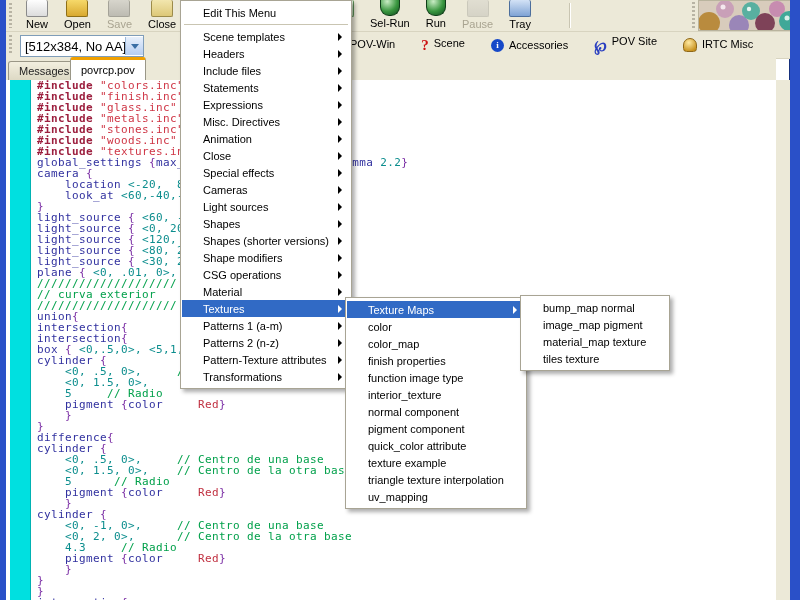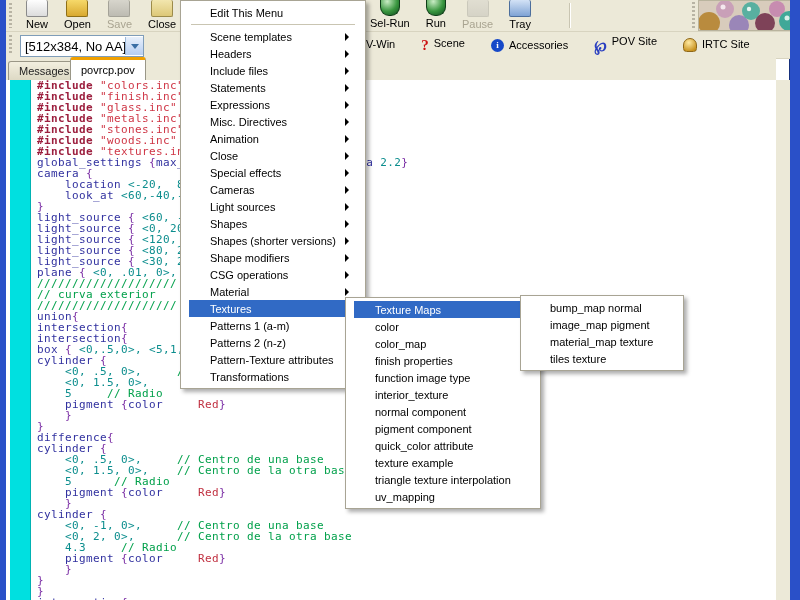--- a/index.html
+++ b/index.html
@@ -64,21 +64,21 @@
         font-size:11px;line-height:11px;letter-spacing:0.38px;white-space:pre;}
   .cl{height:11px;}
   .c-inc{color:#9c1f3e;font-weight:bold;}
   .c-str{color:#cf3545;}
   .c-kw{color:#30309f;}
   .c-br{color:#7b2fa5;}
   .c-num{color:#0b8d8d;}
   .c-com{color:#00a04a;}
   .c-red{color:#c03040;margin-left:28px;}
   
-  .menu{position:absolute;background:#fff;border:1px solid #a8a494;box-shadow:3px 3px 4px rgba(0,0,0,.32);padding:3px 8px;z-index:100;}
+  .menu{position:absolute;background:#fff;border:1px solid #a8a494;box-shadow:3px 3px 4px rgba(0,0,0,.32);padding:3px 1px;z-index:100;}
   .menu1{left:180px;top:0;width:168px;}
   .menu2{left:345px;top:297px;width:178px;z-index:110;}
   .menu3{left:520px;top:295px;width:146px;z-index:120;}
   .mi{height:17px;display:flex;align-items:center;padding:0 8px 0 21px;white-space:nowrap;cursor:default;}
   .mi.hl{background:#316ac5;color:#fff;justify-content:space-between;}
   .msep{height:1px;background:#c9c5b2;margin:3px 2px;}
   .arrow{margin-left:auto;width:0;height:0;border-top:4px solid transparent;border-bottom:4px solid transparent;border-left:4px solid #000;}
   .mi.hl .arrow{border-left-color:#fff;}
 </style>
 </head>
@@ -169,21 +169,21 @@
         <div class="link-btn">
           <span class="li info-icon">i</span>
           <span class="lb-label">Accessories</span>
         </div>
         <div class="link-btn">
           <span class="li pov-site-icon">℘</span>
           <span class="lb-label">POV Site</span>
         </div>
         <div class="link-btn">
           <span class="li trophy-icon"></span>
-          <span class="lb-label">IRTC Site</span>
+          <span class="lb-label">IRTC Misc</span>
         </div>
       </div>
   </div>
 
   <div class="tabstrip">
     <div class="tab inactive">
       <span>Messages</span>
     </div>
     <div class="tab active">
       <span>povrcp.pov</span>

